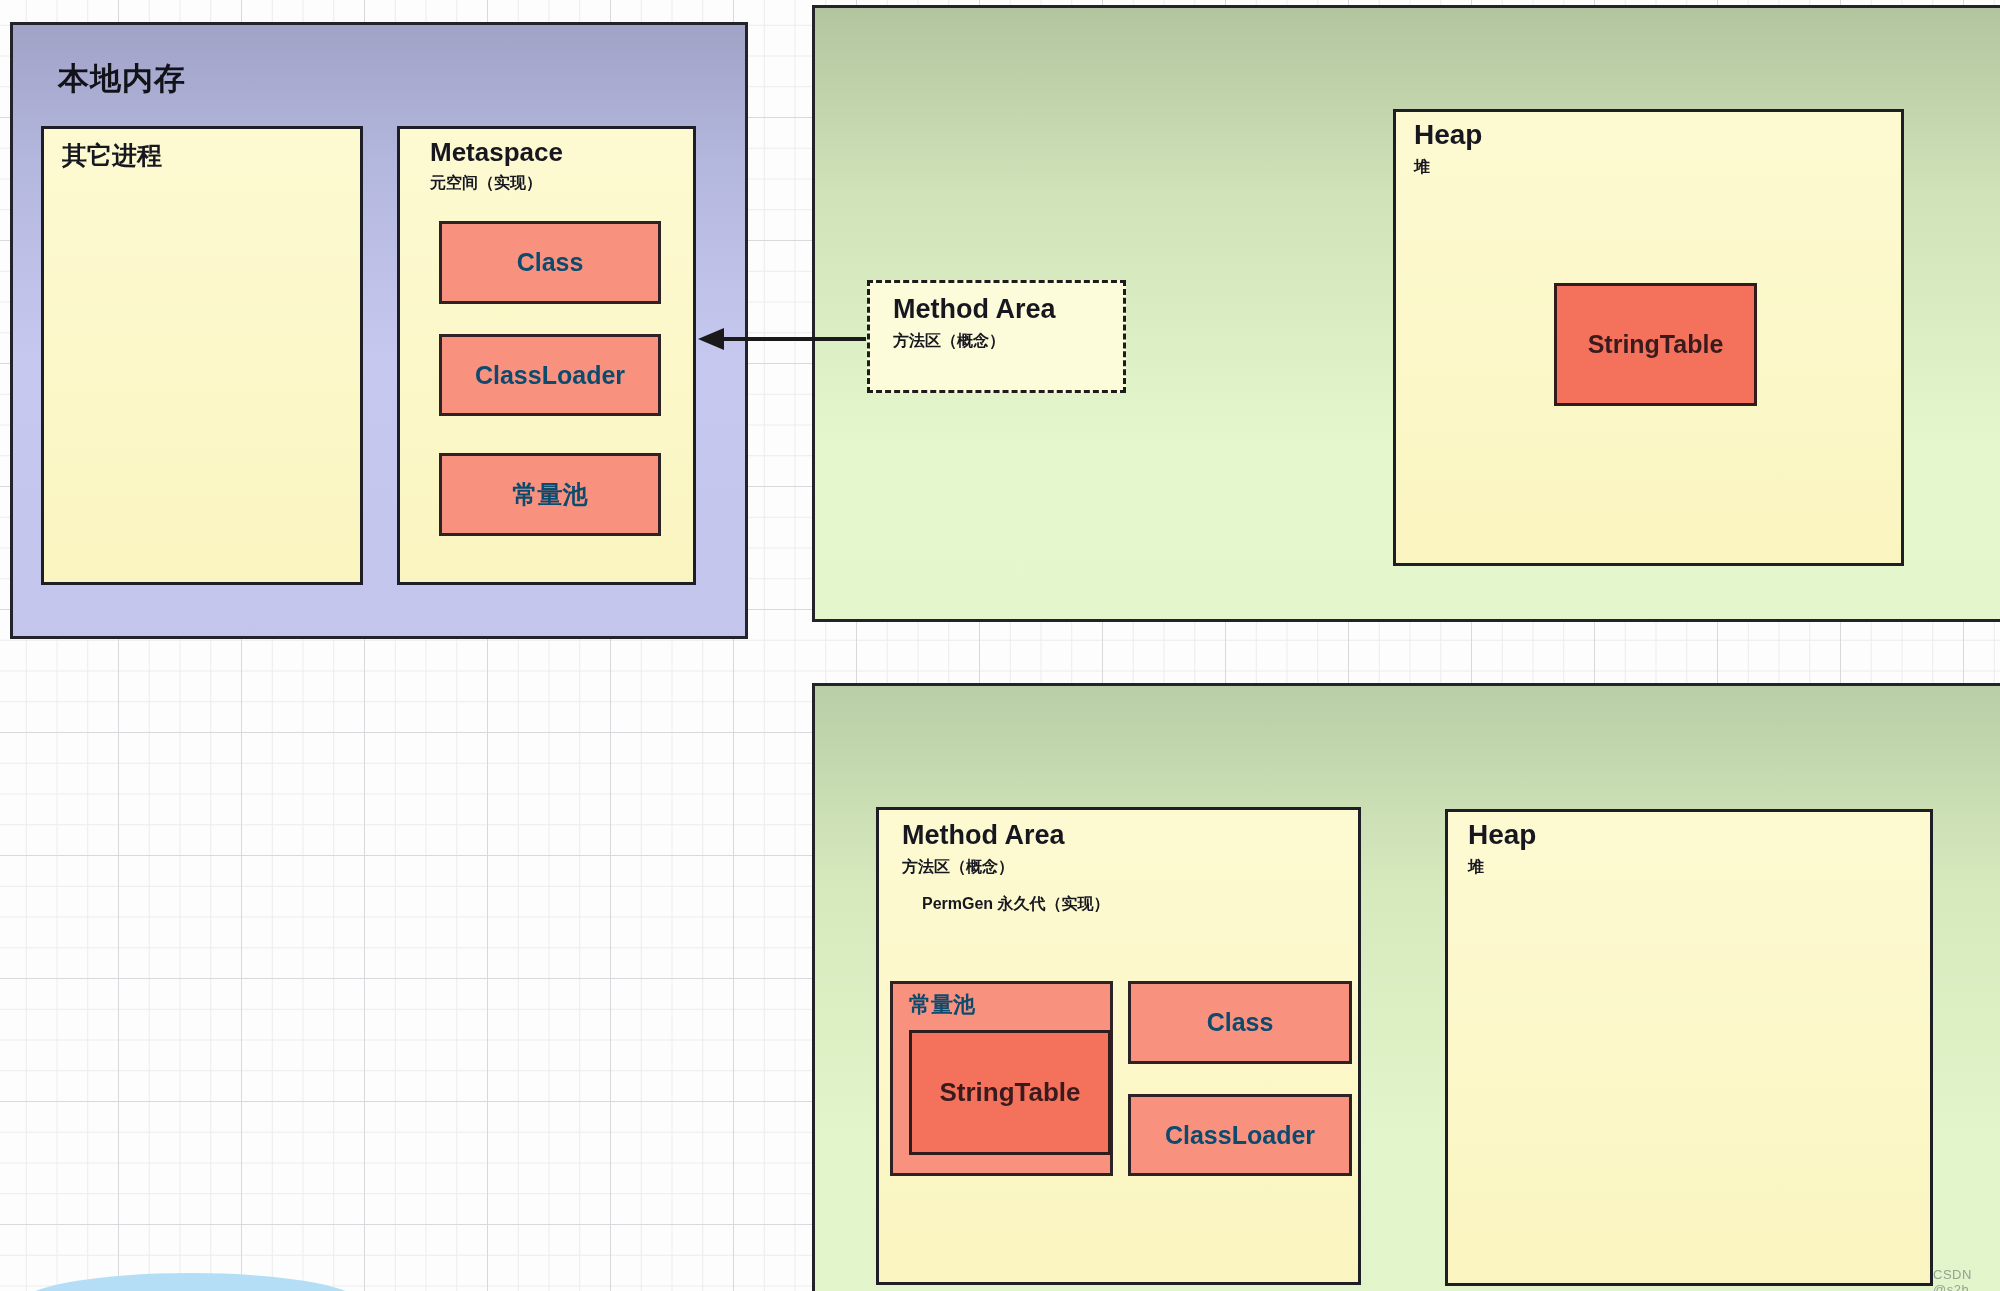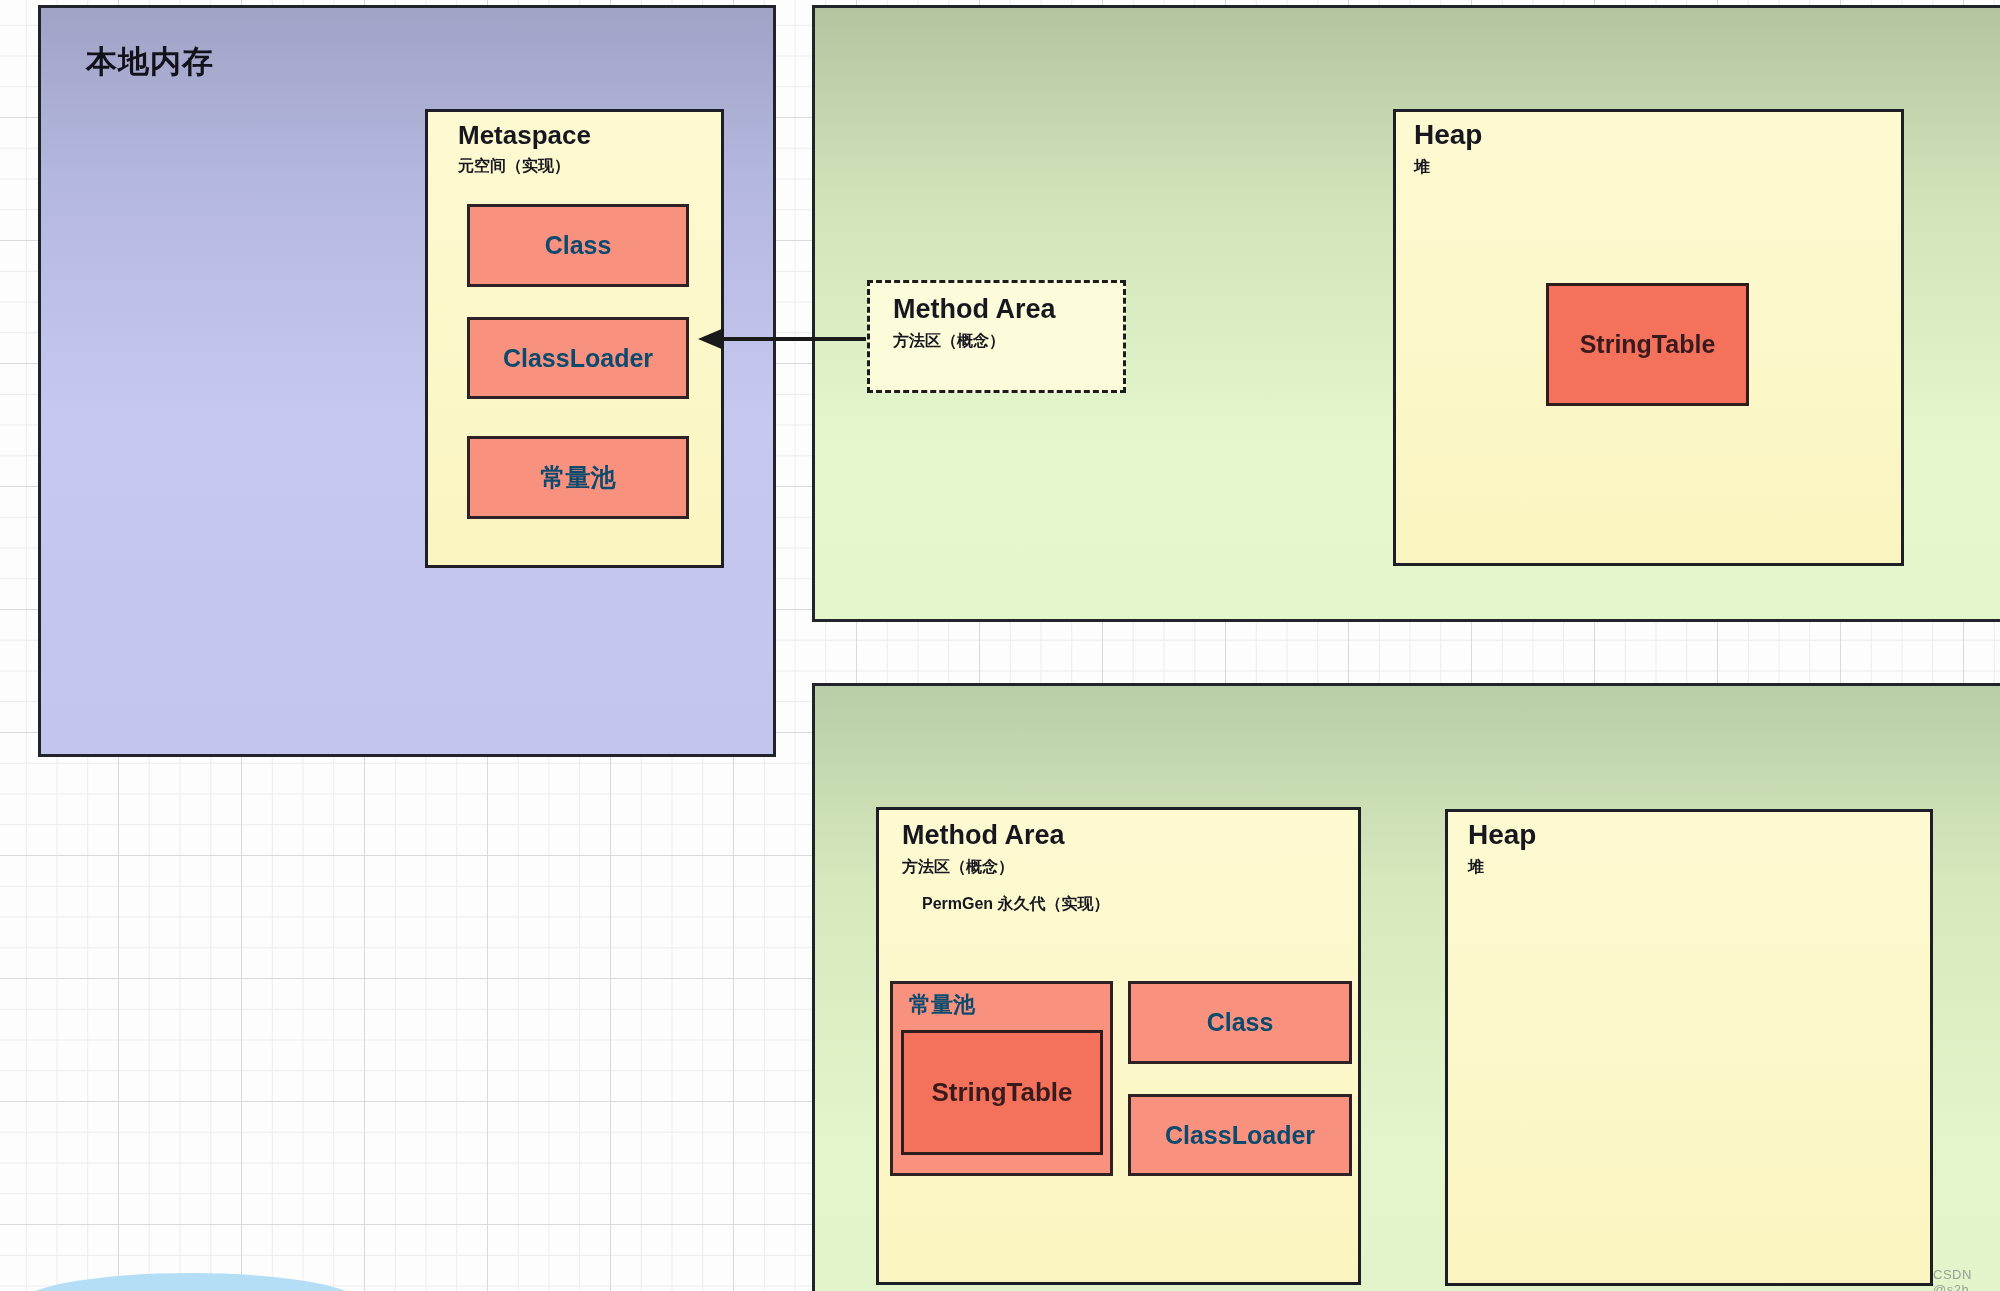--- a/index.html
+++ b/index.html
@@ -13,38 +13,41 @@
       linear-gradient(#ececec 1px, transparent 1px),
       linear-gradient(90deg,#ececec 1px, transparent 1px);
     background-size:123px 123px,123px 123px,30.75px 30.75px,30.75px 30.75px;
     background-position:-5px -6px,-5px -6px,-5px -6px,-5px -6px;
     color:#171720;
   }
   .abs{position:absolute;box-sizing:border-box;}
   .panel{border:3px solid #23232c;}
   .yellow{background:linear-gradient(180deg,#fdfad2,#faf5c0);border:3px solid #1e1e26;}
   .salmon{background:#f9917f;border:3px solid #2e2227;display:flex;align-items:center;justify-content:center;}
-  .redbox{background:#f4725c;border:3px solid #2e1d1c;display:flex;align-items:center;justify-content:center;}
+  .redbox{background:#f4725c;border:3px solid #2e1d1c;display:flex;align-items:center;justify-content:center;margin-left:8px;}
   .big-title{font-size:31px;font-weight:bold;color:#12121a;letter-spacing:1px;}
   .hdr{font-size:27px;font-weight:bold;line-height:1.32;text-align:right;}
   .sub{font-size:16px;font-weight:bold;line-height:1.45;}
   .boxlabel{font-size:25px;font-weight:bold;color:#0c4a6e;}
   .arrow-line{position:absolute;background:#1a1a1a;height:4px;}
   .arrow-head{position:absolute;width:0;height:0;border-top:11px solid transparent;
     border-bottom:11px solid transparent;border-right:26px solid #1a1a1a;}
   .watermark{font-size:13px;color:#93a294;letter-spacing:0.5px;}
   .blob{background:#b4def5;border-radius:50%;}
 </style>
 </head>
 <body>
 
-<div class="abs panel" style="left:10px;top:5px;width:738px;height:752px;
-            background:linear-gradient(180deg,#a0a3c6 0%,#b4b7dd 22%,#c6c8f0 55%,#c3c5ed 100%);margin-left:28px;">
+<div class="abs panel" style="left:10px;top:22px;width:738px;height:617px;
+            background:linear-gradient(180deg,#a0a3c6 0%,#b4b7dd 22%,#c6c8f0 55%,#c3c5ed 100%);">
   <div class="abs big-title" style="left:45px;top:33px;">本地内存</div>
 
+  <div class="abs yellow" style="left:28px;top:101px;width:322px;height:459px;">
+    <div class="abs sub" style="left:18px;top:8px;font-size:25px;">其它进程</div>
+  </div>
 
   <div class="abs yellow" style="left:384px;top:101px;width:299px;height:459px;">
     <div class="abs hdr" style="left:30px;top:6px;font-size:26px;">Metaspace</div>
     <div class="abs sub" style="left:30px;top:42px;">元空间（实现）</div>
 
     <div class="abs salmon" style="left:39px;top:92px;width:222px;height:83px;">
       <span class="boxlabel">Class</span>
     </div>
     <div class="abs salmon" style="left:39px;top:205px;width:222px;height:82px;">
       <span class="boxlabel">ClassLoader</span>

